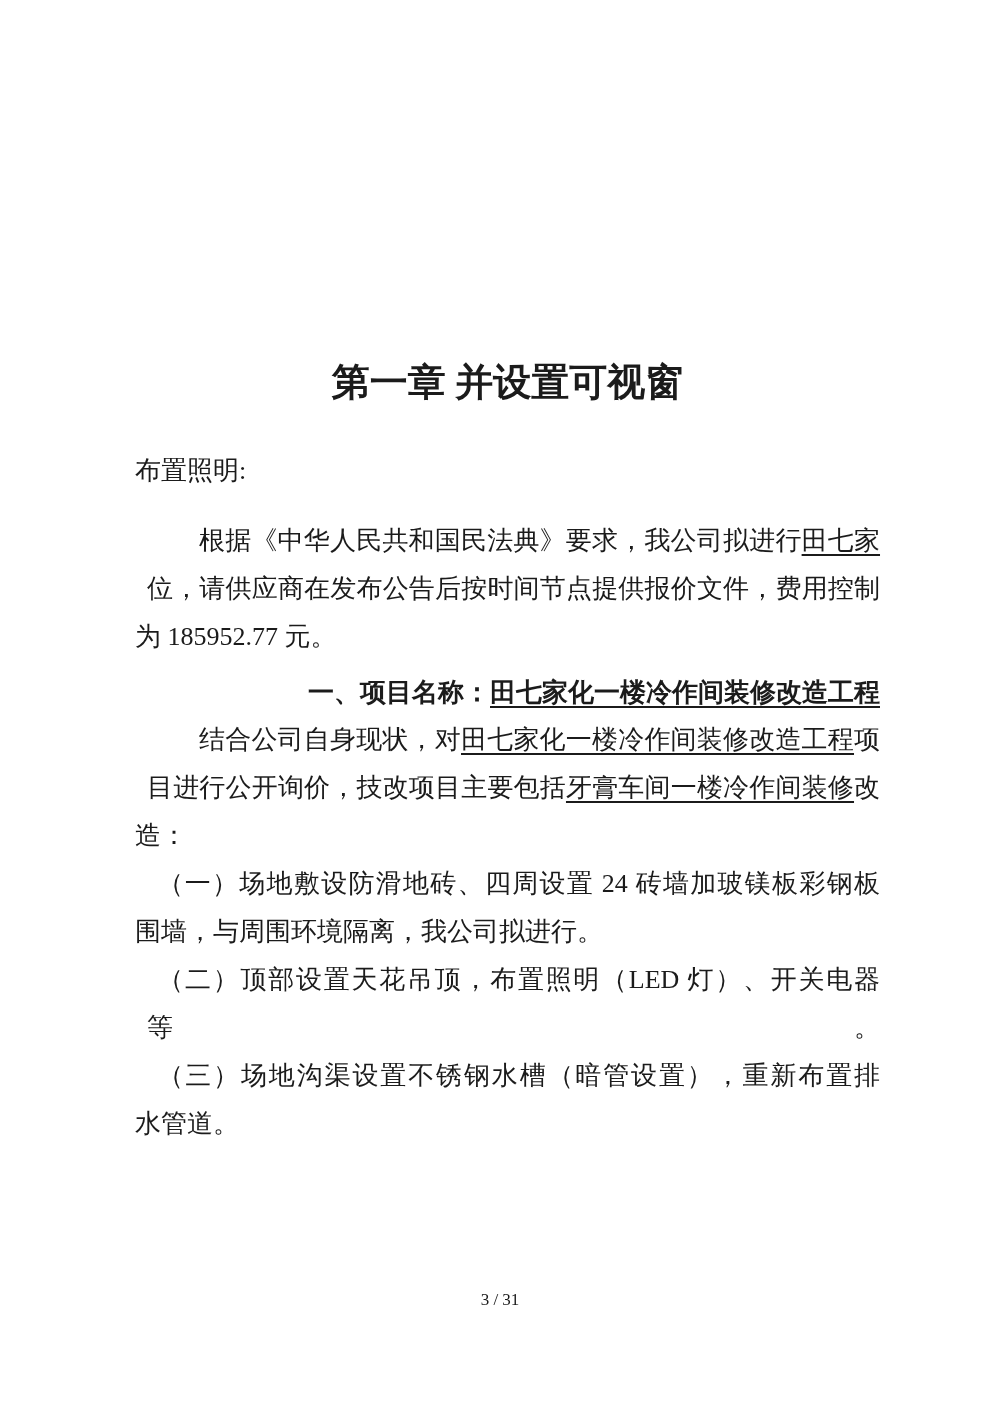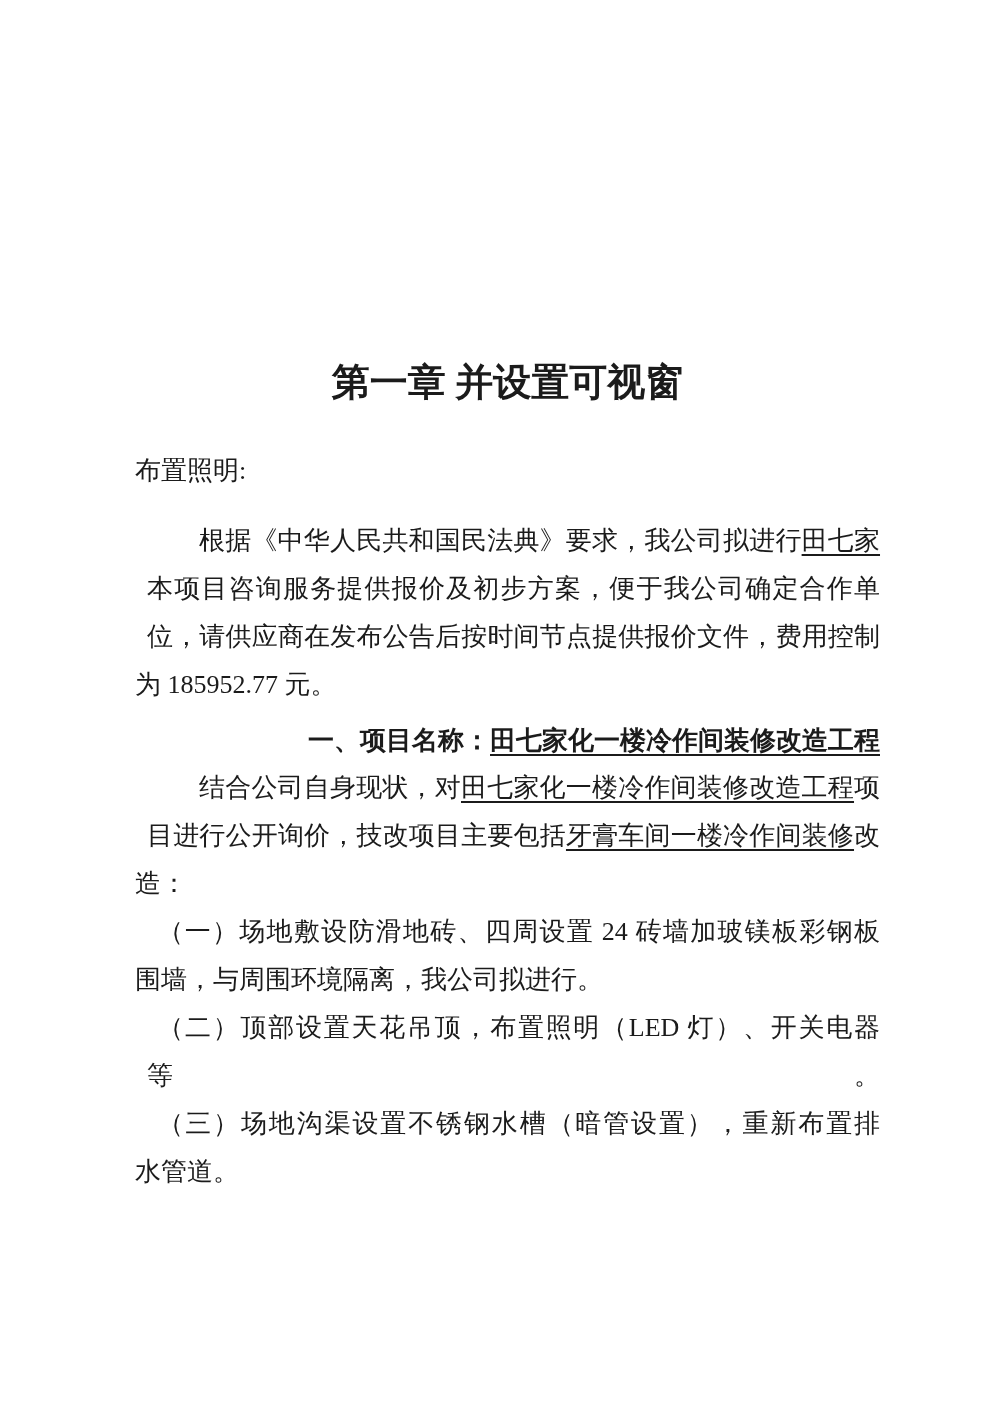--- a/index.html
+++ b/index.html
@@ -73,21 +73,20 @@
 <div class="page">
   <div class="body-col">
 
     <h1 class="doc-title">第一章 并设置可视窗</h1>
 
     <p class="ln mt-salutation">布置照明:</p>
 
     <p class="ln indent justify mt-para1"><span>根据《中华人民共和国民法典》要求，我公司拟进行</span><span class="u">田七家</span></p>
 
 
-    <p class="ln justify">本项目咨询服务提供报价及初步方案，便于我公司确定合作单</p>
 
     <p class="ln justify">位，请供应商在发布公告后按时间节点提供报价文件，费用控制</p>
 
     <p class="ln">为 185952.77 元。</p>
 
     <p class="ln hd indent mt-h1"><span>一、项目名称：</span><span class="u">田七家化一楼冷作间装修改造工程</span></p>
 
 
     <p class="ln indent justify"><span>结合公司自身现状，对</span><span class="u">田七家化一楼冷作间装修改造工程</span><span>项</span></p>
 
@@ -100,13 +99,14 @@
     <p class="ln">围墙，与周围环境隔离，我公司拟进行。</p>
 
     <p class="ln indent-sm justify">（二）顶部设置天花吊顶，布置照明（LED 灯）、开关电器等。</p>
 
     <p class="ln indent-sm justify">（三）场地沟渠设置不锈钢水槽（暗管设置），重新布置排</p>
 
     <p class="ln">水管道。</p>
 
   </div>
 
+  <div class="page-footer">3 / 31</div>
 </div>
 
 </body></html>

